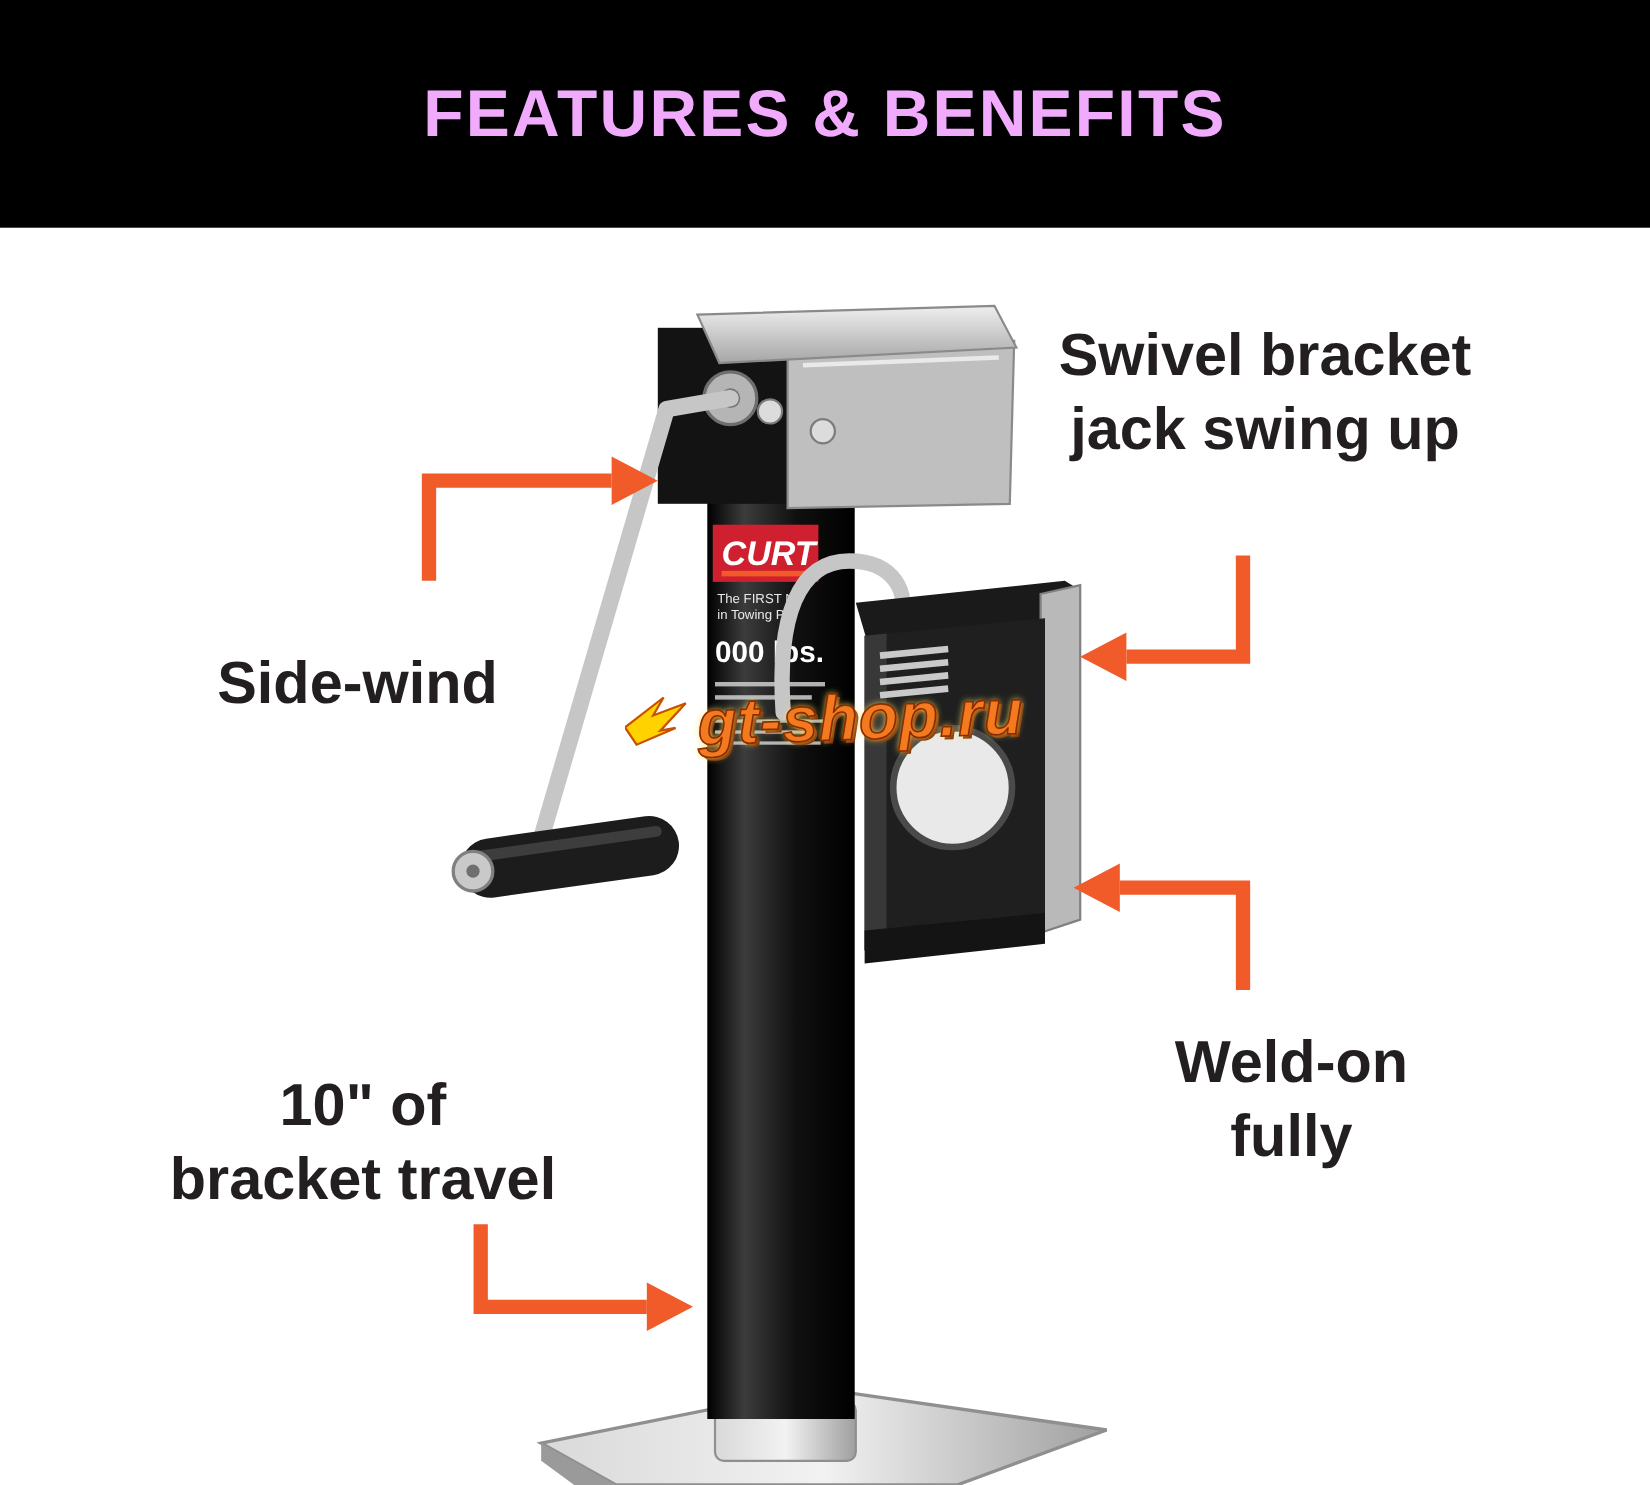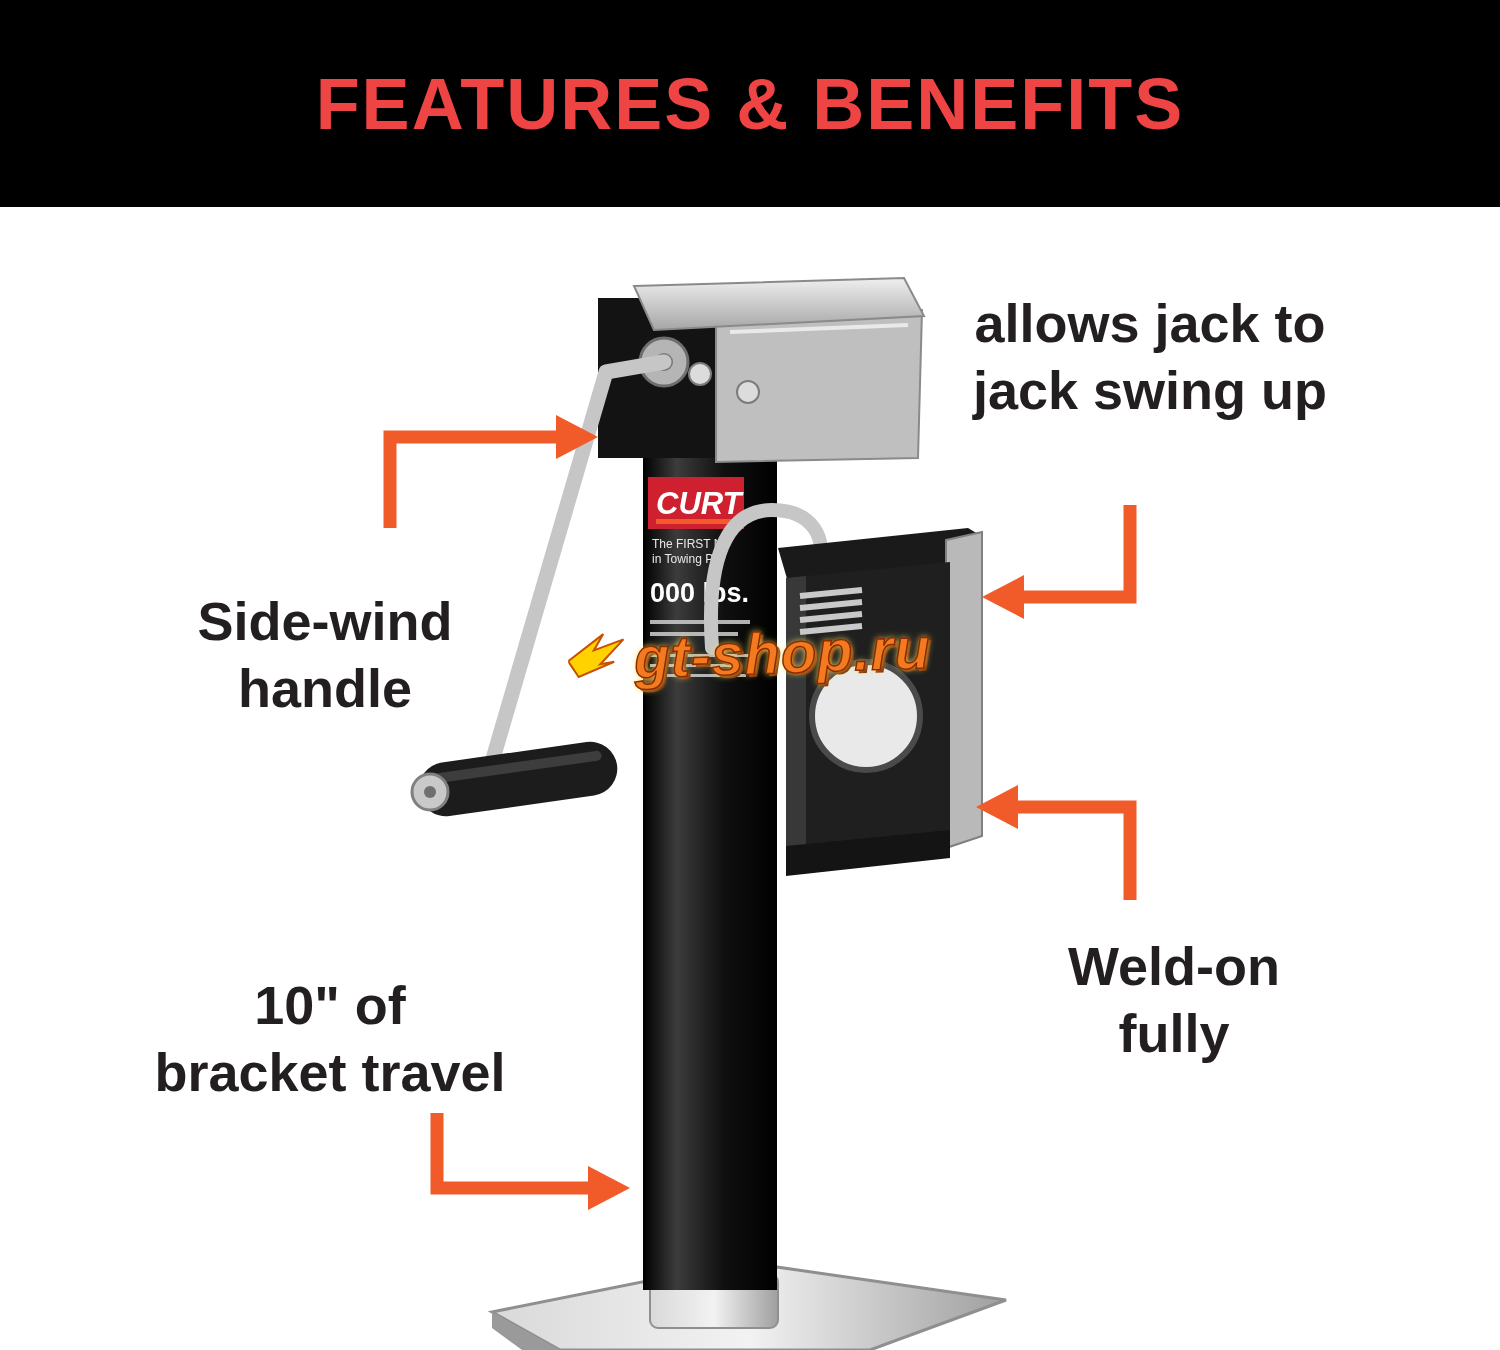--- a/index.html
+++ b/index.html
@@ -2,21 +2,21 @@
 <html><head>
 <meta charset="utf-8">
 <style>
   *{margin:0;padding:0;box-sizing:border-box}
   html,body{background:#ffffff}
   body{width:1500px;height:1350px;font-family:"Liberation Sans",sans-serif}
   .page{position:relative;width:1500px;height:1350px;overflow:hidden;background:#ffffff}
 
   .banner{position:absolute;left:0;top:0;width:1500px;height:207px;background:#000000;
           display:flex;align-items:center;justify-content:center}
-  .banner h1{color:#ef4444;font-size:72px;font-weight:bold;letter-spacing:2px;white-space:nowrap}
+  .banner h1{color:#f0abfc;font-size:60px;font-weight:bold;letter-spacing:2px;white-space:nowrap}
 
   .layer{position:absolute;left:0;top:0;width:1500px;height:1350px}
 
   .callout{position:absolute;text-align:center;color:#231f20;font-weight:bold;
            font-size:54px;line-height:1.24;white-space:nowrap}
 
   .watermark{position:absolute;left:568px;top:620px;display:flex;align-items:center;gap:0;
              transform:rotate(-2deg);z-index:30}
   .wm-text{font-style:italic;font-weight:bold;font-size:58px;color:#f47a1f;letter-spacing:1px;
            -webkit-text-stroke:1.5px #8a2b00;
@@ -130,25 +130,24 @@
       <polygon points="1018,785 1018,829 976,807" fill="#F15A29"></polygon>
     </g>
     <g>
       <polyline points="437,1113 437,1188 588,1188" fill="none" stroke="#F15A29" stroke-width="13"></polyline>
       <polygon points="588,1166 588,1210 630,1188" fill="#F15A29"></polygon>
     </g>
   </svg>
 
   <div class="callout" style="left:95px;top:588px;width:460px">
     <div>Side-wind</div>
-    <div>handle</div>
   </div>
 
   <div class="callout" style="left:900px;top:290px;width:500px">
-    <div>allows jack to</div>
+    <div>Swivel bracket</div>
     <div>jack swing up</div>
   </div>
 
   <div class="callout" style="left:934px;top:933px;width:480px">
     <div>Weld-on</div>
     <div>fully</div>
   </div>
 
   <div class="callout" style="left:90px;top:972px;width:480px">
     <div>10" of</div>

